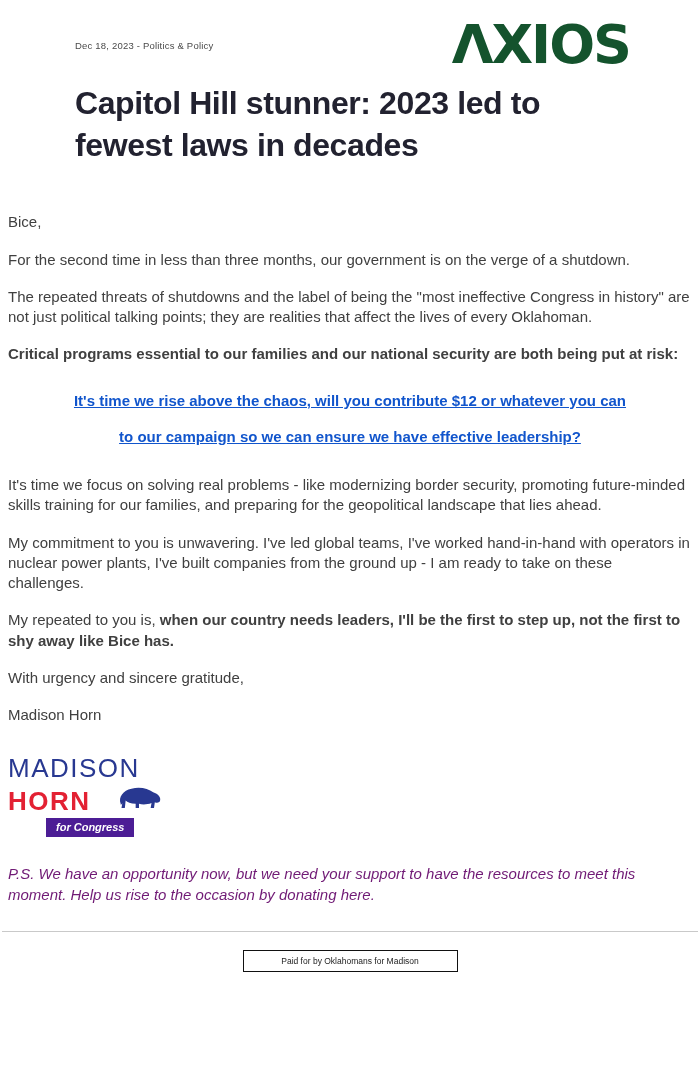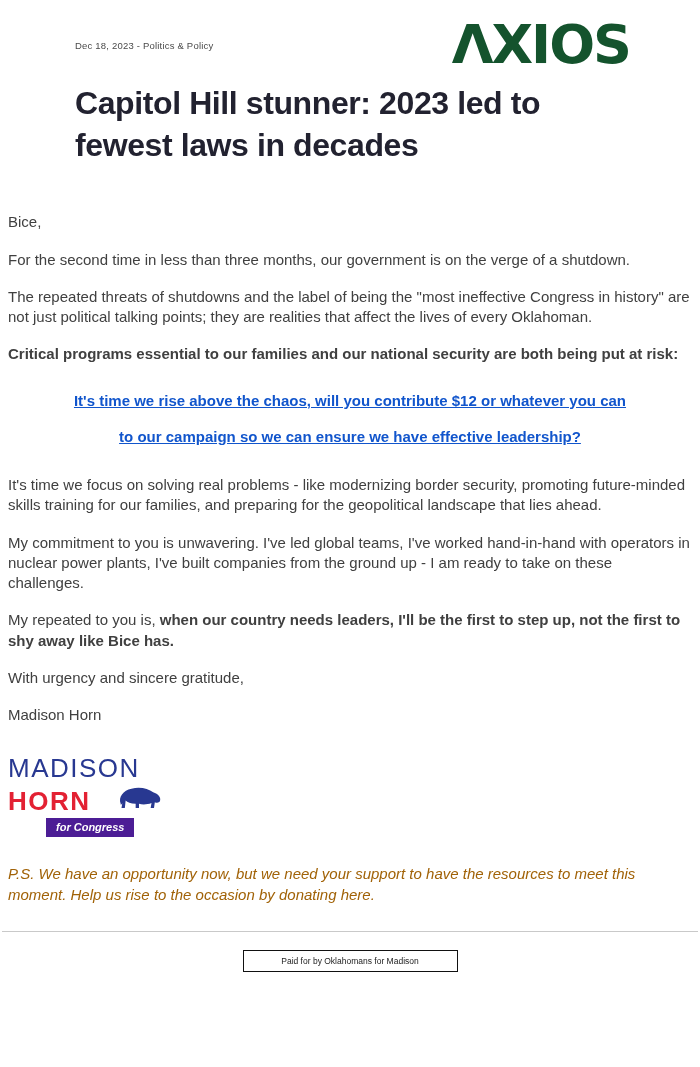--- a/index.html
+++ b/index.html
@@ -83,21 +83,21 @@
     font-size: 11px;
     padding: 2px 10px 3px 10px;
     width: fit-content;
   }
 
   .ps {
     padding: 4px 8px 0 8px;
     font-size: 15px;
     line-height: 1.4;
     font-style: italic;
-    color: #a16207;
+    color: #701a75;
     margin-bottom: 26px;
   }
 
   
   .rule { border: 0; border-top: 1px solid #c9c9c9; margin: 0 2px 18px 2px; }
   .paidfor {
     width: 215px;
     margin: 0 auto 20px auto;
     border: 1px solid #111;
     padding: 5px 4px;

